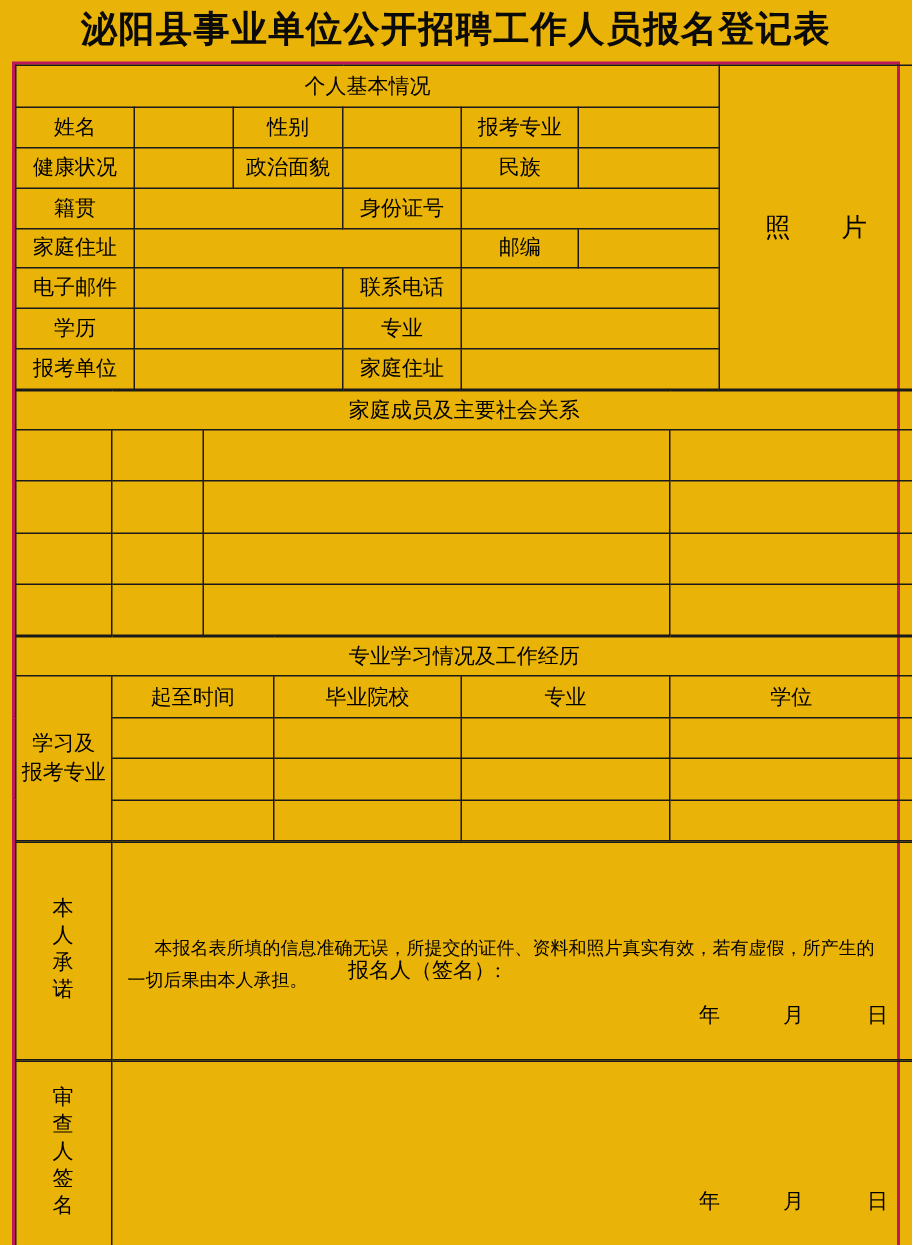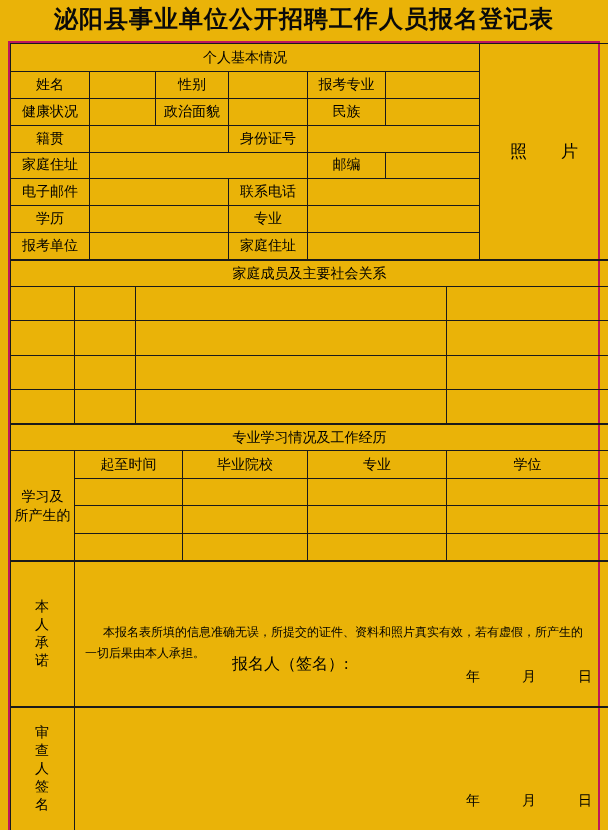--- a/index.html
+++ b/index.html
@@ -61,22 +61,22 @@
     margin:4px;
     padding:17px 4px 0 6px;
     text-indent:18px;
     font-size:12px;
     line-height:21px;
     white-space:pre-line;
     text-align:left;
   }
   .sig-line{
     position:absolute;
-    top:92px;left:157px;
-    font-size:16px;
+    top:76px;left:157px;
+    font-size:14px;
   }
   .date-row{
     position:absolute;
     bottom:20px;right:16px;
     display:flex;
     gap:42px;
     font-size:14px;
   }
 </style>
 </head>
@@ -198,21 +198,21 @@
         <col style="width:139px">
           <col style="width:162px">
       </colgroup>
       <tbody>
           <tr class="sec-row">
         <td colspan="5">专业学习情况及工作经历</td>
       </tr>
       <tr class="head-row">
         <td rowspan="4">
           <div class="wrap-label">学习及
-所产生的</div>
+报考专业</div>
         </td>
         <td>起至时间</td>
         <td>毕业院校</td>
         <td>专业</td>
         <td>学位</td>
       </tr>
       <tr>
         <td></td>
         <td></td>
         <td></td>

